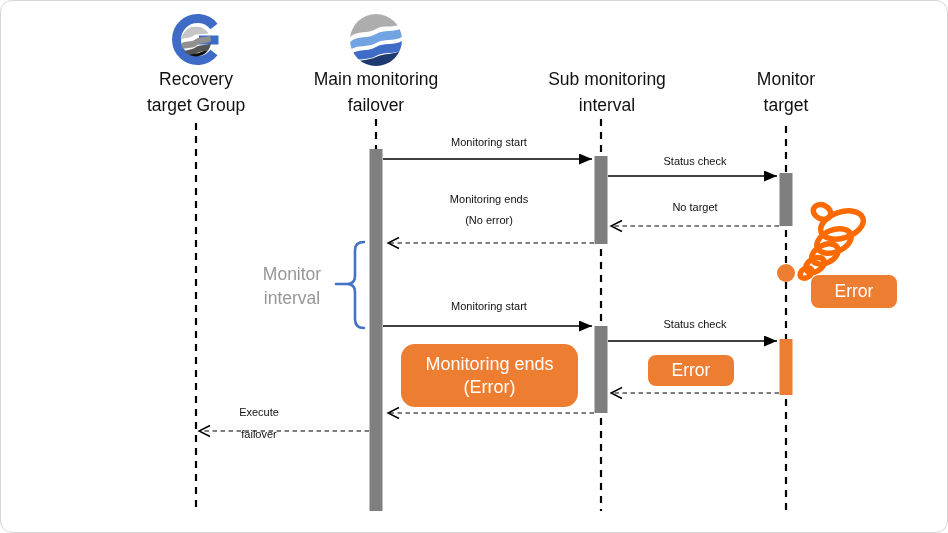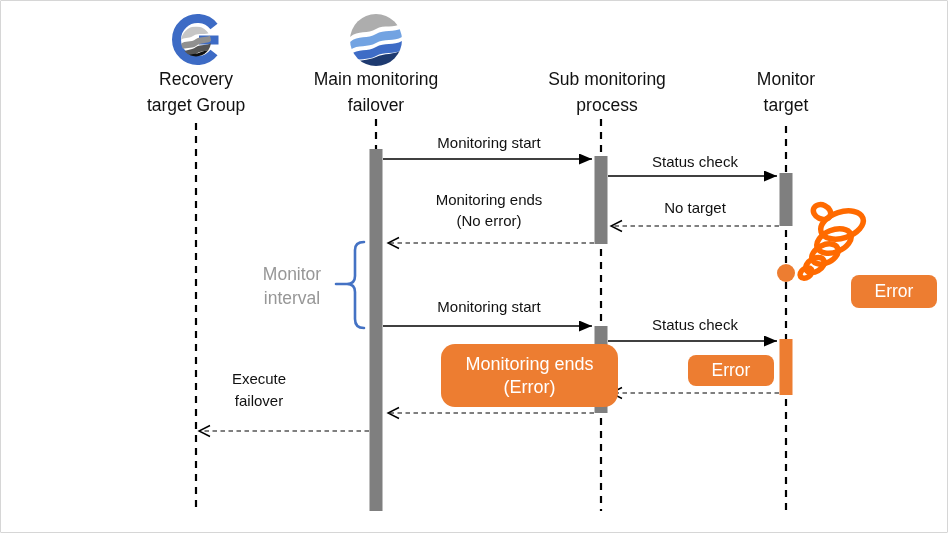--- a/index.html
+++ b/index.html
@@ -1,29 +1,29 @@
 <!DOCTYPE html>
 <html><head>
 <meta charset="utf-8">
 <style>
   html,body{margin:0;padding:0;background:#fff;}
   .page{
     position:relative;width:946px;height:531px;background:#ffffff;
-    border:1px solid #d6d6d6;border-radius:1px;overflow:hidden;
+    border:1px solid #d6d6d6;border-radius:12px;overflow:hidden;
     font-family:"Liberation Sans",sans-serif;color:#111;
   }
   .abs{position:absolute;}
   .ctr{transform:translateX(-50%);text-align:center;white-space:pre-line;}
   .actor-label{font-size:17.5px;line-height:26px;font-weight:400;}
-  .msg{font-size:15px;line-height:21px;}
+  .msg{font-size:11px;line-height:21px;}
   .muted{color:#979797;font-size:17.5px;line-height:24px;}
   .badge{
     position:absolute;background:#ED7D31;color:#fff;
     display:flex;align-items:center;justify-content:center;
-    white-space:pre-line;text-align:center;margin-left:40px;
+    white-space:pre-line;text-align:center;
   }
   .badge-big{border-radius:14px;font-size:18px;line-height:23px;}
   .badge-sm{border-radius:8px;font-size:17.5px;}
   svg{display:block;}
 </style>
 </head>
 <body>
 
 <div class="page">
 
@@ -96,32 +96,32 @@
       <ellipse cx="814" cy="264" rx="10" ry="6.5" transform="rotate(-30 814 264)"></ellipse>
       <ellipse cx="805" cy="272" rx="6.5" ry="4.5" transform="rotate(-34 805 272)"></ellipse>
     </g>
   </svg>
 
   <div class="abs ctr actor-label" style="left:195px;top:65px">Recovery
 target Group</div>
   <div class="abs ctr actor-label" style="left:375px;top:65px">Main monitoring
 failover</div>
   <div class="abs ctr actor-label" style="left:606px;top:65px">Sub monitoring
-process</div>
+interval</div>
   <div class="abs ctr actor-label" style="left:785px;top:65px">Monitor
 target</div>
 
   <div class="abs ctr msg" style="left:488px;top:131px">Monitoring start</div>
   <div class="abs ctr msg" style="left:694px;top:150px">Status check</div>
   <div class="abs ctr msg" style="left:488px;top:188px">Monitoring ends
 (No error)</div>
   <div class="abs ctr msg" style="left:694px;top:196px">No target</div>
   <div class="abs ctr msg" style="left:488px;top:295px">Monitoring start</div>
   <div class="abs ctr msg" style="left:694px;top:313px">Status check</div>
-  <div class="abs ctr msg" style="left:258px;top:367px;line-height:22px">Execute
+  <div class="abs ctr msg" style="left:258px;top:400px;line-height:22px">Execute
 failover</div>
 
   <div class="abs ctr muted" style="left:291px;top:261px">Monitor
 interval</div>
 
   <div class="badge badge-big" style="left:400px;top:343px;width:177px;height:63px">Monitoring ends
 (Error)</div>
   <div class="badge badge-sm" style="left:647px;top:354px;width:86px;height:31px">Error</div>
   <div class="badge badge-sm" style="left:810px;top:274px;width:86px;height:33px">Error</div>
 

